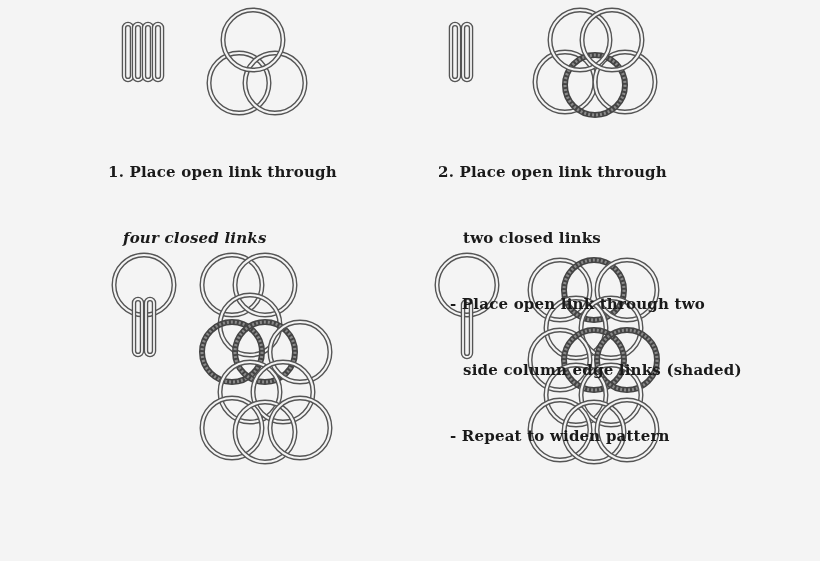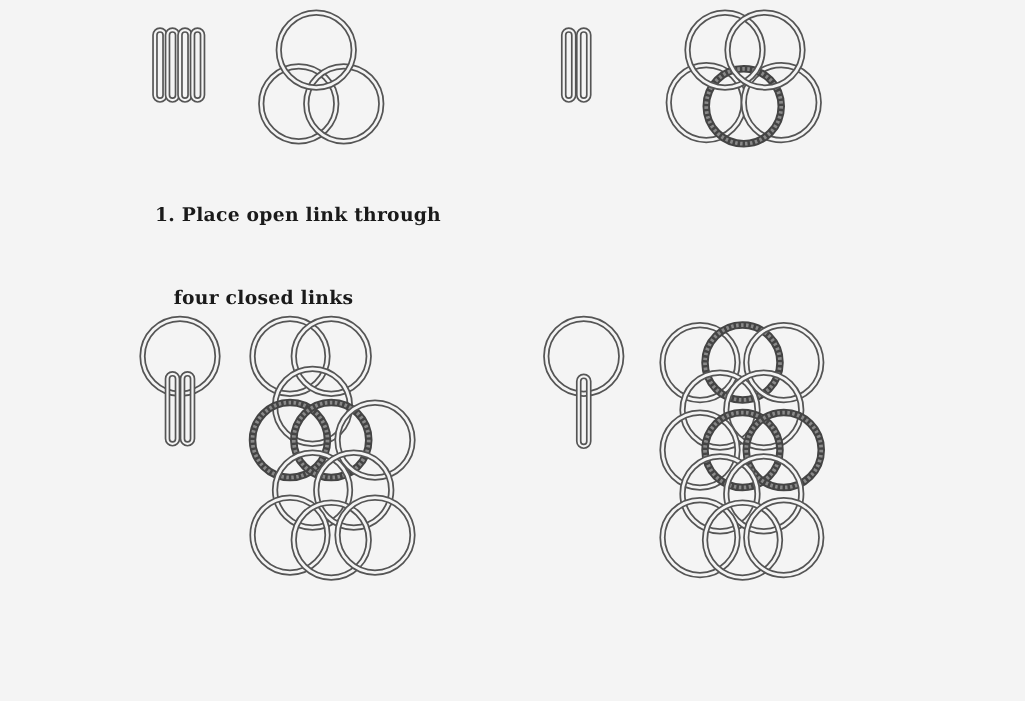--- a/index.html
+++ b/index.html
@@ -12,24 +12,23 @@
   }
   .stage { position: absolute; left: 0; top: 0; width: 820px; height: 561px; }
   svg.art { position: absolute; left: 0; top: 0; }
   .caption {
     position: absolute;
     font-size: 15px;
     line-height: 22px;
     letter-spacing: 0.2px;
     white-space: pre;
     font-weight: bold;
-    margin-left: 16px;
   }
   .caption .line { display: block; }
-  .indent1 { padding-left: 15px; }
+  .indent1 { padding-left: 15px; font-style: italic; }
   .clip-bottom {
     position: absolute; left: 0; top: 520px; width: 820px; height: 41px; background: #f4f4f4;
   }
 </style>
 </head>
 <body>
 
 <div class="stage">
 
   <svg class="art" width="820" height="561" viewBox="0 0 820 561">
@@ -118,20 +117,27 @@
         <use href="#ring" x="627" y="430"></use>
       </g>
     </g>
   </svg>
 
   <div class="caption" style="left:108px; top:117px;">
     <span class="line">1. Place open link through</span>
     <span class="line indent1">four closed links</span>
   </div>
 
+  <div class="caption" style="left:438px; top:117px;">
+    <span class="line">2. Place open link through</span>
+    <span class="line" style="padding-left:25px;">two closed links</span>
+    <span class="line" style="padding-left:12px;">- Place open link through two</span>
+    <span class="line" style="padding-left:25px;">side column edge links (shaded)</span>
+    <span class="line" style="padding-left:12px;">- Repeat to widen pattern</span>
+  </div>
 
   <div class="caption" style="left:108px; top:473px;">
     <span class="line">3. Place open link through</span>
     
   </div>
 
   <div class="caption" style="left:448px; top:473px;">
     <span class="line">4. Place open link through</span>
     
   </div>

